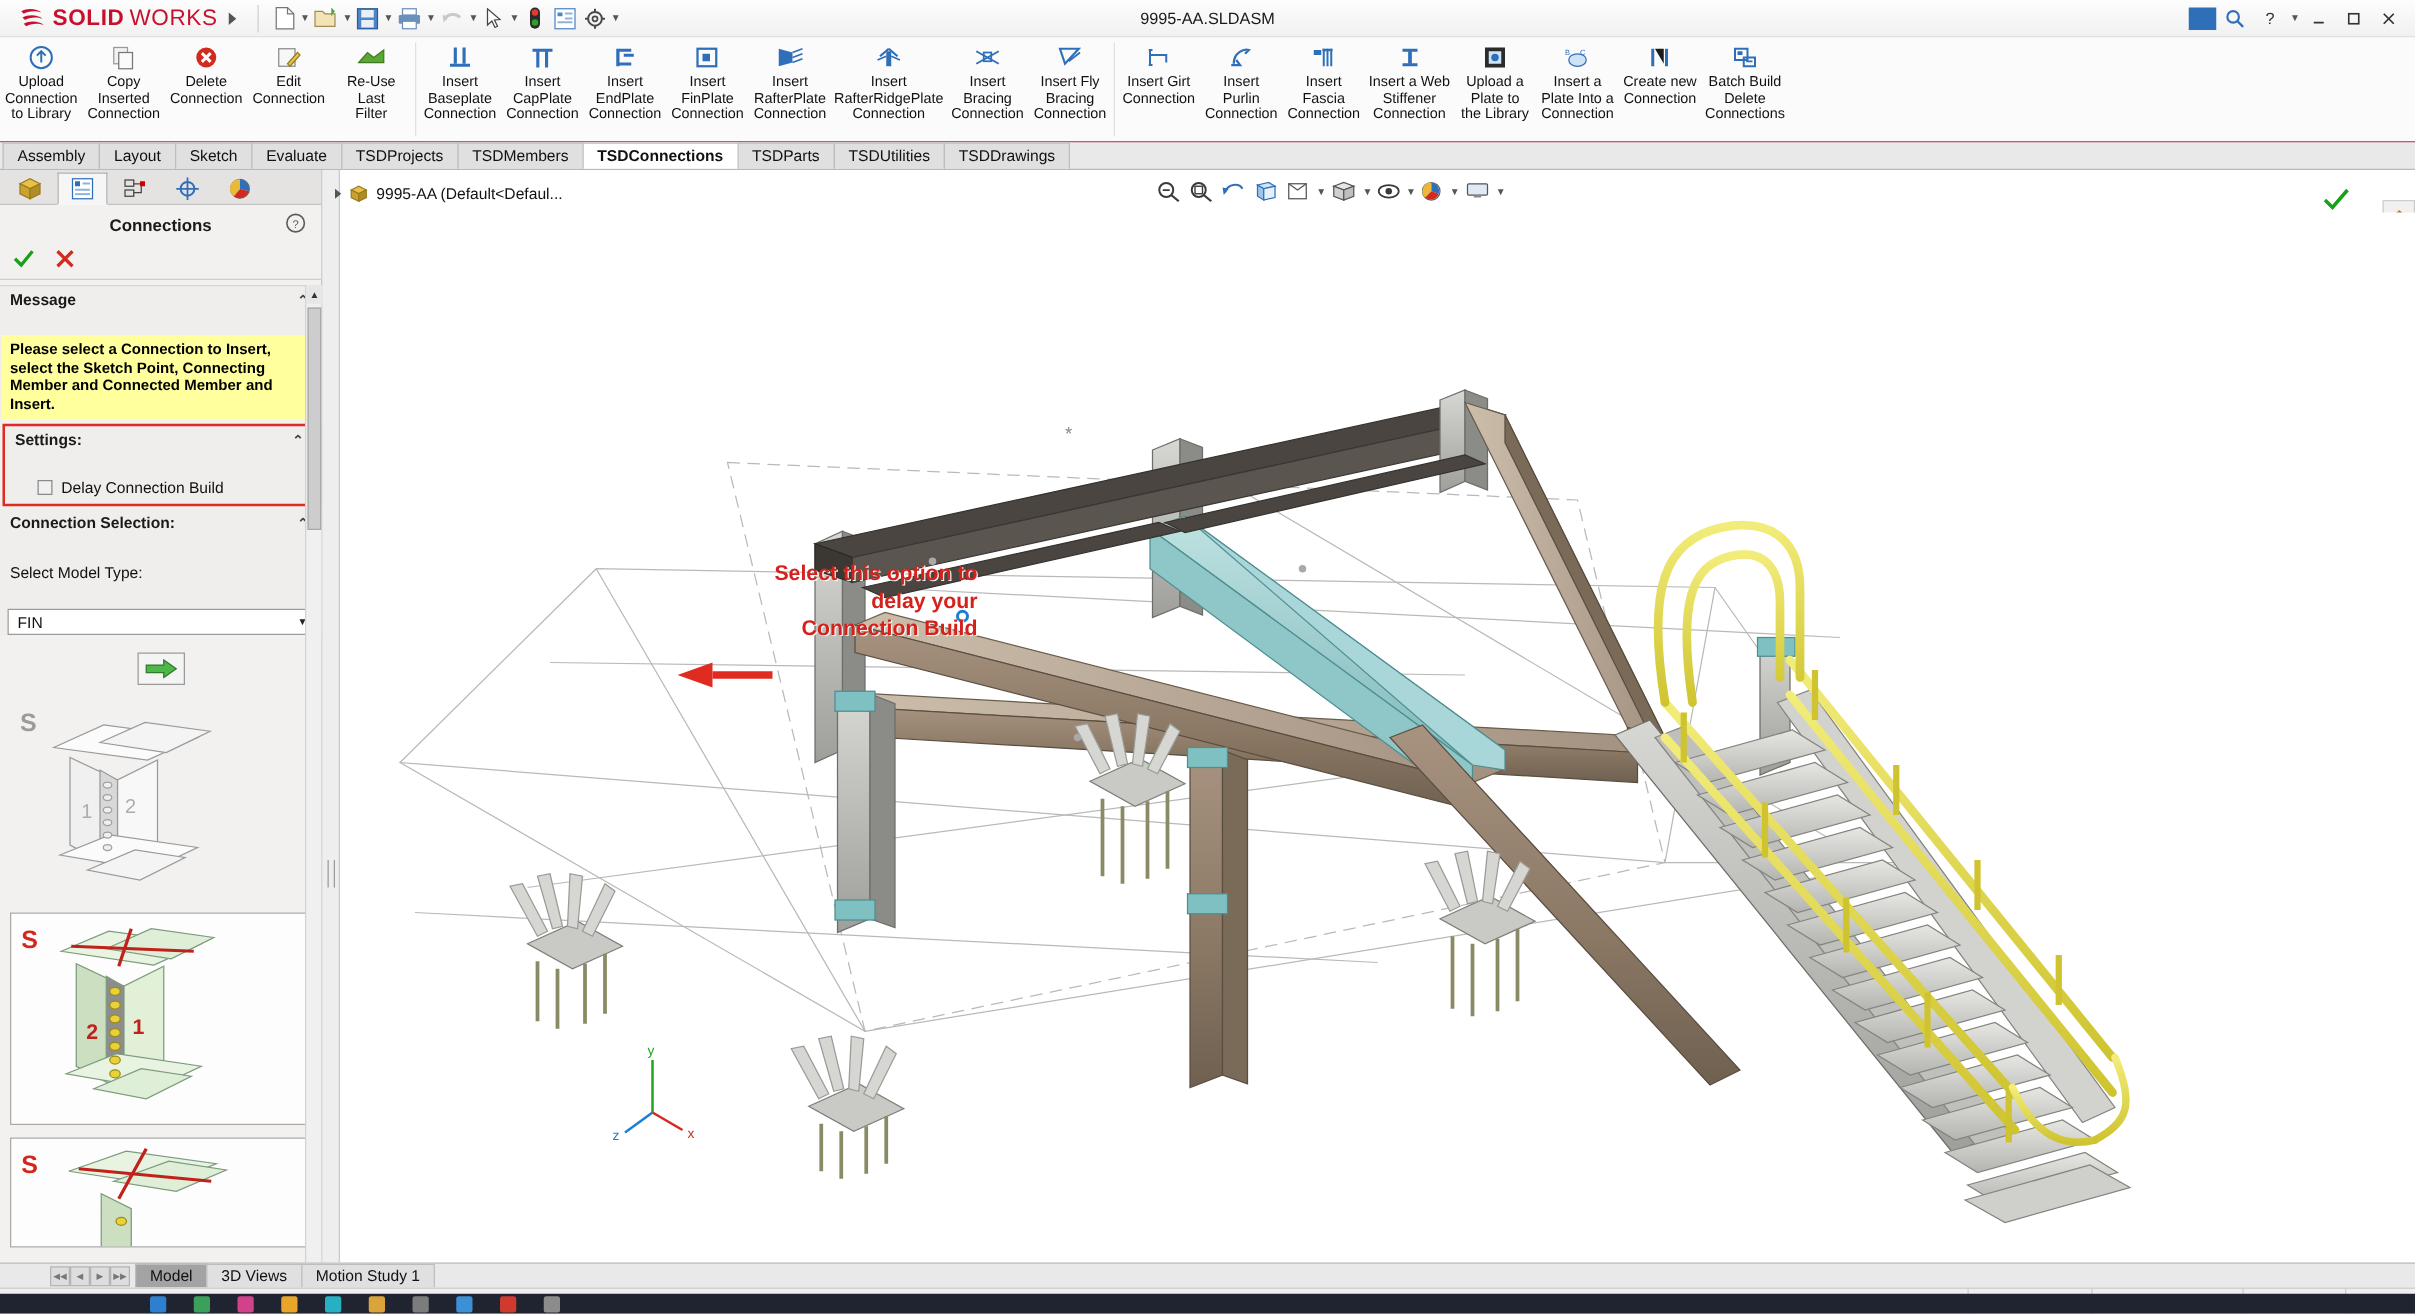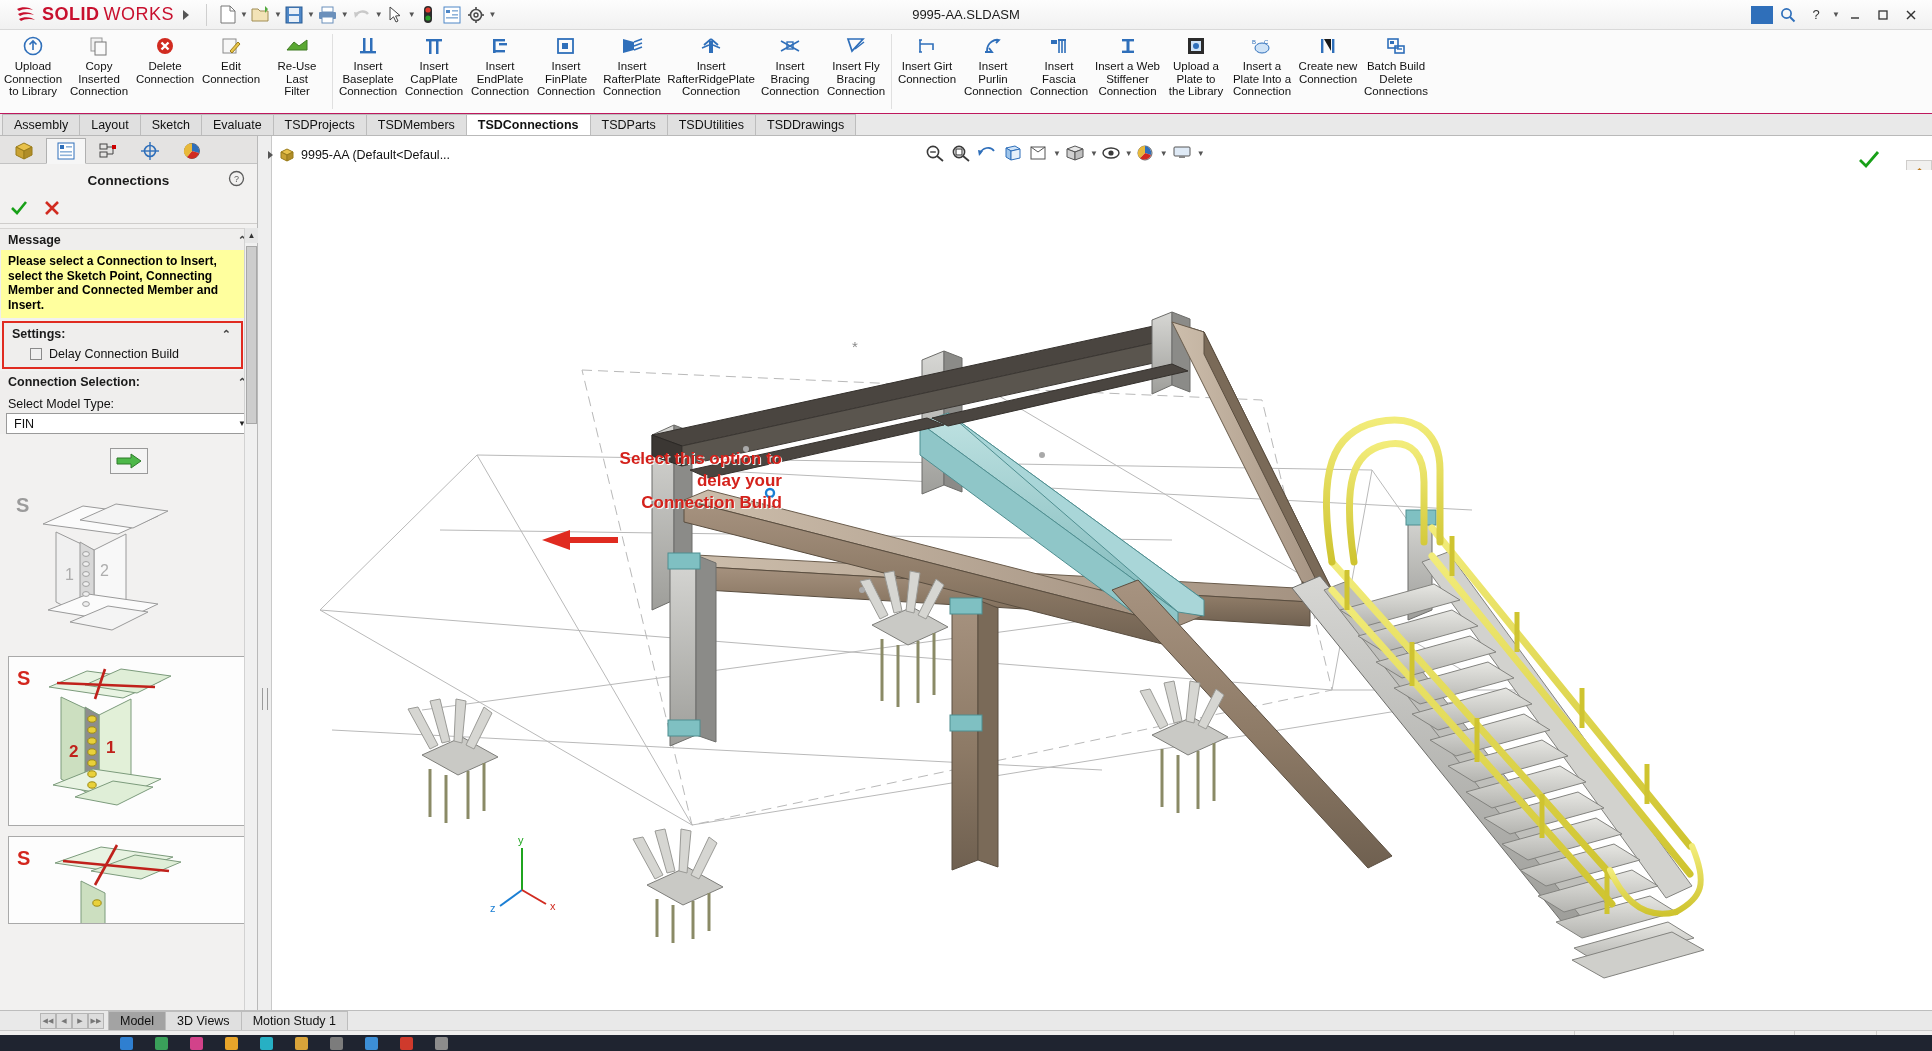--- a/index.html
+++ b/index.html
@@ -91,36 +91,36 @@
   .lp-title .help { position:absolute; right:12px; top:6px; }
   .lp-okrow { height:28px; display:flex; align-items:center; gap:16px; padding-left:10px;
     border-bottom:1px solid #cfcdcb; background:#f2f1f0; }
   .lp-body { position:absolute; left:0; top:92px; right:0; bottom:0; background:#f2f1f0; }
 
   .sect {
     background:#efeeed; border-top:1px solid #d7d5d3;
   }
   .sect-head {
     display:flex; align-items:center; justify-content:space-between;
-    padding:4px 10px 3px 8px; font-size:12.5px; font-weight:bold; color:#1a1a1a;
+    padding:4px 10px 21px 8px; font-size:12.5px; font-weight:bold; color:#1a1a1a;
   }
   .chev { font-size:11px; color:#444; }
   .msgbox {
     background:#ffff9e; color:#000; font-size:12px; font-weight:bold;
     padding:4px 7px 6px 7px; line-height:14.5px; margin:0 1px;
   }
   .settings-wrap {
-    border:2px solid #e02b20; margin:3px 14px 2px 2px; background:#efeeed;
+    border:2px solid #e02b20; margin:3px 2px 2px 2px; background:#efeeed;
   }
   .chkrow { display:flex; align-items:center; gap:7px; padding:3px 0 6px 26px; }
   .chkbox { width:12px; height:12px; border:1px solid #8a8a8a; background:#f0f0f0; }
   .chklbl { font-size:12.5px; color:#111; }
   .plainlbl { font-size:12.5px; color:#111; padding:5px 0 2px 8px; }
   .selbox {
-    margin:0 6px 0 6px; height:21px; background:#fff;
+    margin:20px 6px 0 6px; height:21px; background:#fff;
     border:1px solid #9a9a9a; display:flex; align-items:center;
     justify-content:space-between; padding:0 4px 0 7px; font-size:12.5px; color:#111;
   }
   .selbox .dn { font-size:8px; color:#222; }
   .greenarrow-wrap { display:flex; justify-content:center; margin-top:14px; }
   .greenarrow { width:38px; height:26px; border:1px solid #9a9a9a; background:#f4f4f4;
     display:flex; align-items:center; justify-content:center; }
 
   .preview { position:relative; margin:10px 8px 0 8px; }
   .preview.framed { border:1px solid #a9a9a9; background:#fdfdfd; }

